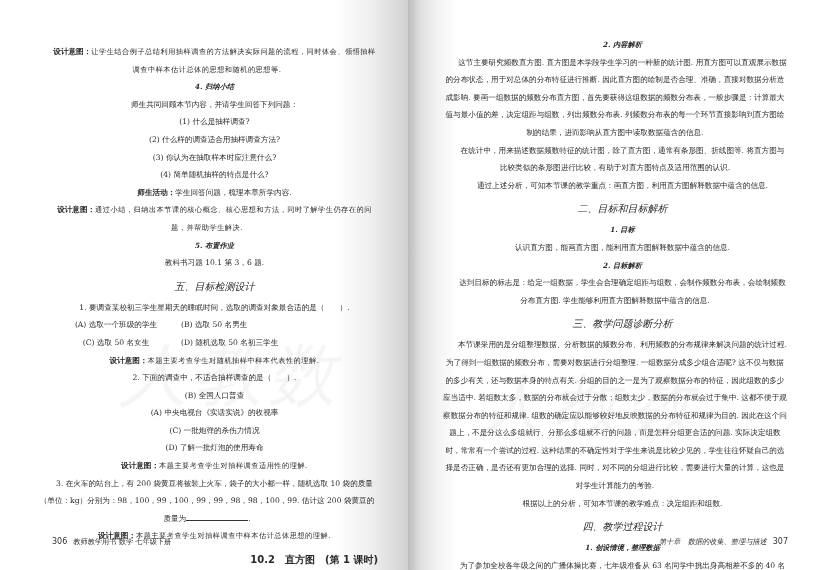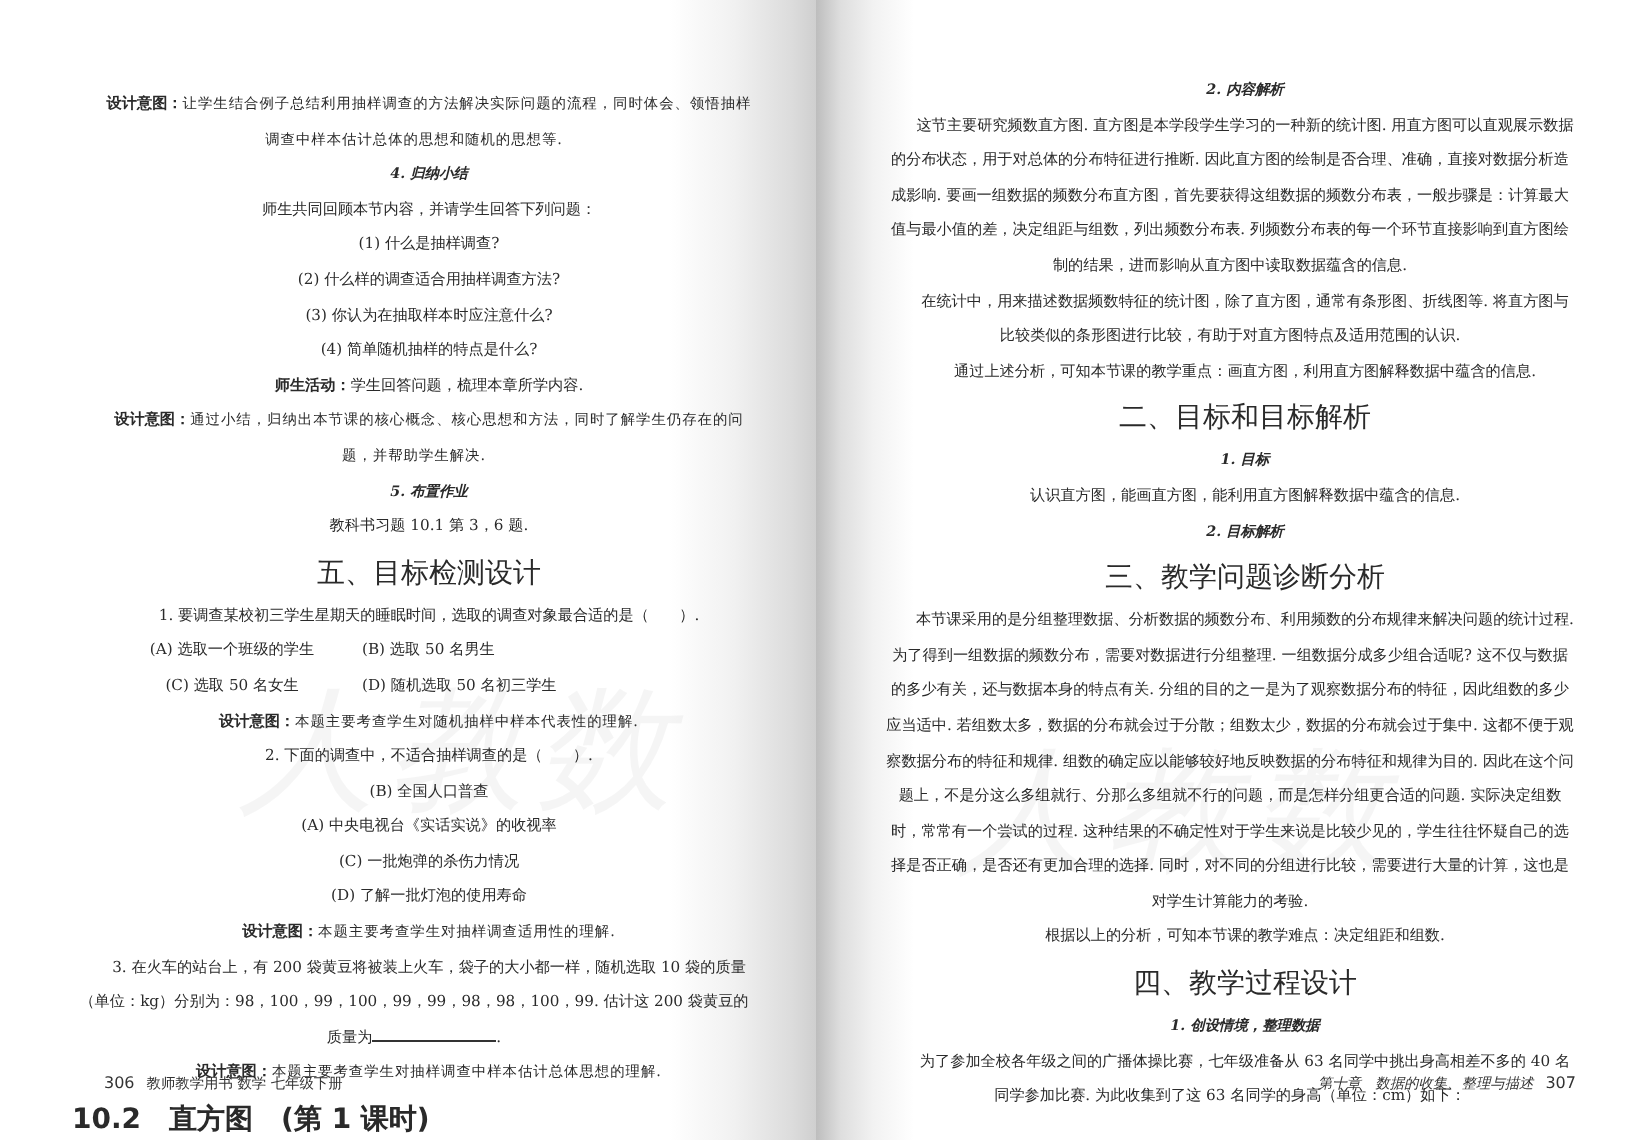--- a/index.html
+++ b/index.html
@@ -25,25 +25,25 @@
   .page-right .content { left: 35px; top: 36px; width: 344px; }
 
   p { margin: 0; text-align: center; }
   .indent { text-indent: 15px; }
   .sub { padding-left: 15px; }
   .kw { font-weight: bold; font-family: "DejaVu Sans", "Liberation Sans", sans-serif; }
   .it { font-size: 7.2px; letter-spacing: 0.5px; }
   .h-num { padding-left: 15px; font-weight: bold; font-style: italic; font-size: 7.2px; }
   .h-sec {
     font-family: "DejaVu Sans", "Liberation Sans", sans-serif;
-    font-size: 14px; padding-left: 15px; margin: 6px 0 3px 0; line-height: 18px;
+    font-size: 10px; padding-left: 15px; margin: 6px 0 3px 0; line-height: 18px; font-style: italic;
   }
   .h-lesson {
     font-family: "DejaVu Sans", "Liberation Sans", sans-serif;
-    font-weight: bold; font-size: 14px; text-align: left; margin: 5px 0 8px 0; line-height: 20px;
+    font-weight: bold; font-size: 10px; text-align: right; margin: 5px 0 8px 0; line-height: 20px;
   }
   .opt-row { display: flex; padding-left: 15px; text-align: center; }
   .opt-row span { display: inline-block; }
   .opt-row span:first-child { width: 130px; }
   .blank { display: inline-block; width: 62px; border-bottom: 0.8px solid #333; height: 9px; vertical-align: baseline; }
   .footer { position: absolute; top: 537px; font-size: 7.2px; color: #333; }
   .page-left .footer { left: 40px; margin-left: 12px; }
   .page-right .footer { right: 30px; font-style: italic; }
   .pnum { font-family: "DejaVu Sans", "Liberation Sans", sans-serif; font-size: 8px; margin-right: 6px; font-style: normal; }
   .page-right .pnum { margin-left: 6px; margin-right: 0; }
@@ -106,20 +106,21 @@
   <div class="content">
     <p class="h-num">2. 内容解析</p>
     <p class="indent">这节主要研究频数直方图. 直方图是本学段学生学习的一种新的统计图. 用直方图可以直观展示数据的分布状态，用于对总体的分布特征进行推断. 因此直方图的绘制是否合理、准确，直接对数据分析造成影响. 要画一组数据的频数分布直方图，首先要获得这组数据的频数分布表，一般步骤是：计算最大值与最小值的差，决定组距与组数，列出频数分布表. 列频数分布表的每一个环节直接影响到直方图绘制的结果，进而影响从直方图中读取数据蕴含的信息.</p>
     <p class="indent">在统计中，用来描述数据频数特征的统计图，除了直方图，通常有条形图、折线图等. 将直方图与比较类似的条形图进行比较，有助于对直方图特点及适用范围的认识.</p>
     <p class="indent">通过上述分析，可知本节课的教学重点：画直方图，利用直方图解释数据中蕴含的信息.</p>
 
     <p class="h-sec">二、目标和目标解析</p>
     <p class="h-num">1. 目标</p>
     <p class="indent">认识直方图，能画直方图，能利用直方图解释数据中蕴含的信息.</p>
     <p class="h-num">2. 目标解析</p>
+    <p class="indent">达到目标的标志是：给定一组数据，学生会合理确定组距与组数，会制作频数分布表，会绘制频数分布直方图. 学生能够利用直方图解释数据中蕴含的信息.</p>
 
     <p class="h-sec">三、教学问题诊断分析</p>
     <p class="indent">本节课采用的是分组整理数据、分析数据的频数分布、利用频数的分布规律来解决问题的统计过程. 为了得到一组数据的频数分布，需要对数据进行分组整理. 一组数据分成多少组合适呢? 这不仅与数据的多少有关，还与数据本身的特点有关. 分组的目的之一是为了观察数据分布的特征，因此组数的多少应当适中. 若组数太多，数据的分布就会过于分散；组数太少，数据的分布就会过于集中. 这都不便于观察数据分布的特征和规律. 组数的确定应以能够较好地反映数据的分布特征和规律为目的. 因此在这个问题上，不是分这么多组就行、分那么多组就不行的问题，而是怎样分组更合适的问题. 实际决定组数时，常常有一个尝试的过程. 这种结果的不确定性对于学生来说是比较少见的，学生往往怀疑自己的选择是否正确，是否还有更加合理的选择. 同时，对不同的分组进行比较，需要进行大量的计算，这也是对学生计算能力的考验.</p>
     <p class="indent">根据以上的分析，可知本节课的教学难点：决定组距和组数.</p>
 
     <p class="h-sec">四、教学过程设计</p>
     <p class="h-num">1. 创设情境，整理数据</p>
     <p class="indent">为了参加全校各年级之间的广播体操比赛，七年级准备从 63 名同学中挑出身高相差不多的 40 名同学参加比赛. 为此收集到了这 63 名同学的身高（单位：cm）如下：</p>
 
   </div>

